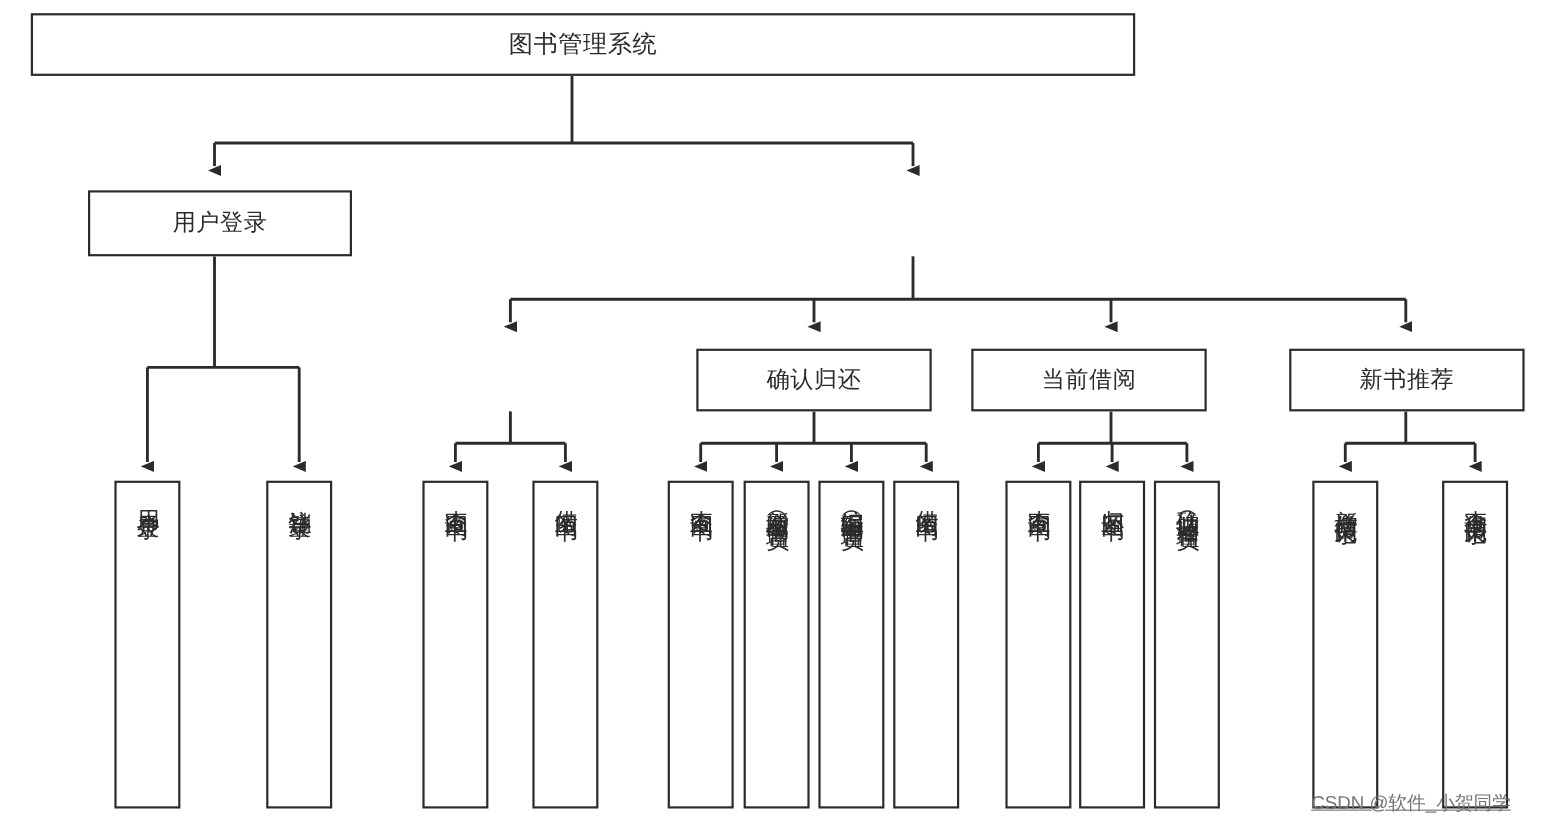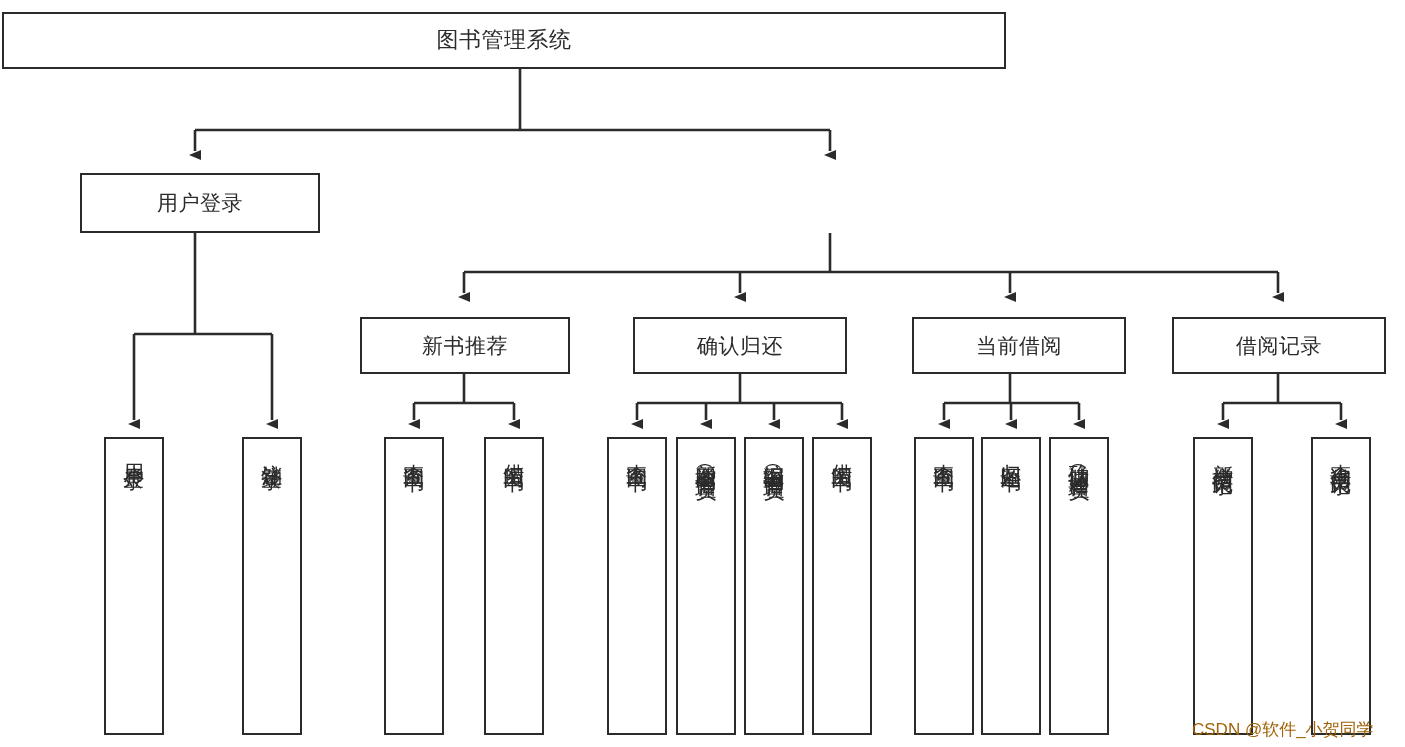--- a/index.html
+++ b/index.html
@@ -60,23 +60,24 @@
     writing-mode: vertical-rl;
     text-orientation: upright;
     font-size: 21px;
     line-height: 1.12;
     letter-spacing: 2.5px;
     white-space: nowrap;
   }
   .watermark {
     position: absolute;
     font-size: 17px;
-    color: #a16207;
+    color: #737373;
     white-space: nowrap;
     user-select: none;
+    text-decoration: underline;
   }
 </style>
 </head>
 <body>
 
 <div id="canvas">
 
   <svg id="wires" viewBox="0 0 1405 747">
     <defs>
       <marker id="arrow" markerWidth="10" markerHeight="12" refX="1" refY="6" orient="auto" markerUnits="userSpaceOnUse">
@@ -120,39 +121,36 @@
       <path d="M 1011 403 L 1011 420" marker-end="url(#arrow)"></path>
       <path d="M 1079 403 L 1079 420" marker-end="url(#arrow)"></path>
 
       <path d="M 1278 374 L 1278 403"></path>
       <path d="M 1223 403 L 1341 403"></path>
       <path d="M 1223 403 L 1223 420" marker-end="url(#arrow)"></path>
       <path d="M 1341 403 L 1341 420" marker-end="url(#arrow)"></path>
     </g>
   </svg>
 
-  <div class="node h root" style="left:2px; top:12px; width:1004px; height:57px;">
+  <div class="node h root" style="left:28px; top:12px; width:1004px; height:57px;">
     <span class="label">图书管理系统</span>
   </div>
 
   <div class="node h" style="left:80px; top:173px; width:240px; height:60px;">
     <span class="label">用户登录</span>
   </div>
 
-  <div class="node h" style="left:360px; top:317px; width:210px; height:57px;">
-    <span class="label">新书推荐</span>
-  </div>
   <div class="node h" style="left:633px; top:317px; width:214px; height:57px;">
     <span class="label">确认归还</span>
   </div>
-  <div class="node h" style="left:912px; top:317px; width:214px; height:57px;">
+  <div class="node h" style="left:883px; top:317px; width:214px; height:57px;">
     <span class="label">当前借阅</span>
   </div>
   <div class="node h" style="left:1172px; top:317px; width:214px; height:57px;">
-    <span class="label">借阅记录</span>
+    <span class="label">新书推荐</span>
   </div>
 
   <div class="node v" style="left:104px; top:437px; width:60px; height:298px;">
     <span class="label">用户登录</span>
   </div>
   <div class="node v" style="left:242px; top:437px; width:60px; height:298px;">
     <span class="label">注销登录</span>
   </div>
 
   <div class="node v" style="left:384px; top:437px; width:60px; height:298px;">

